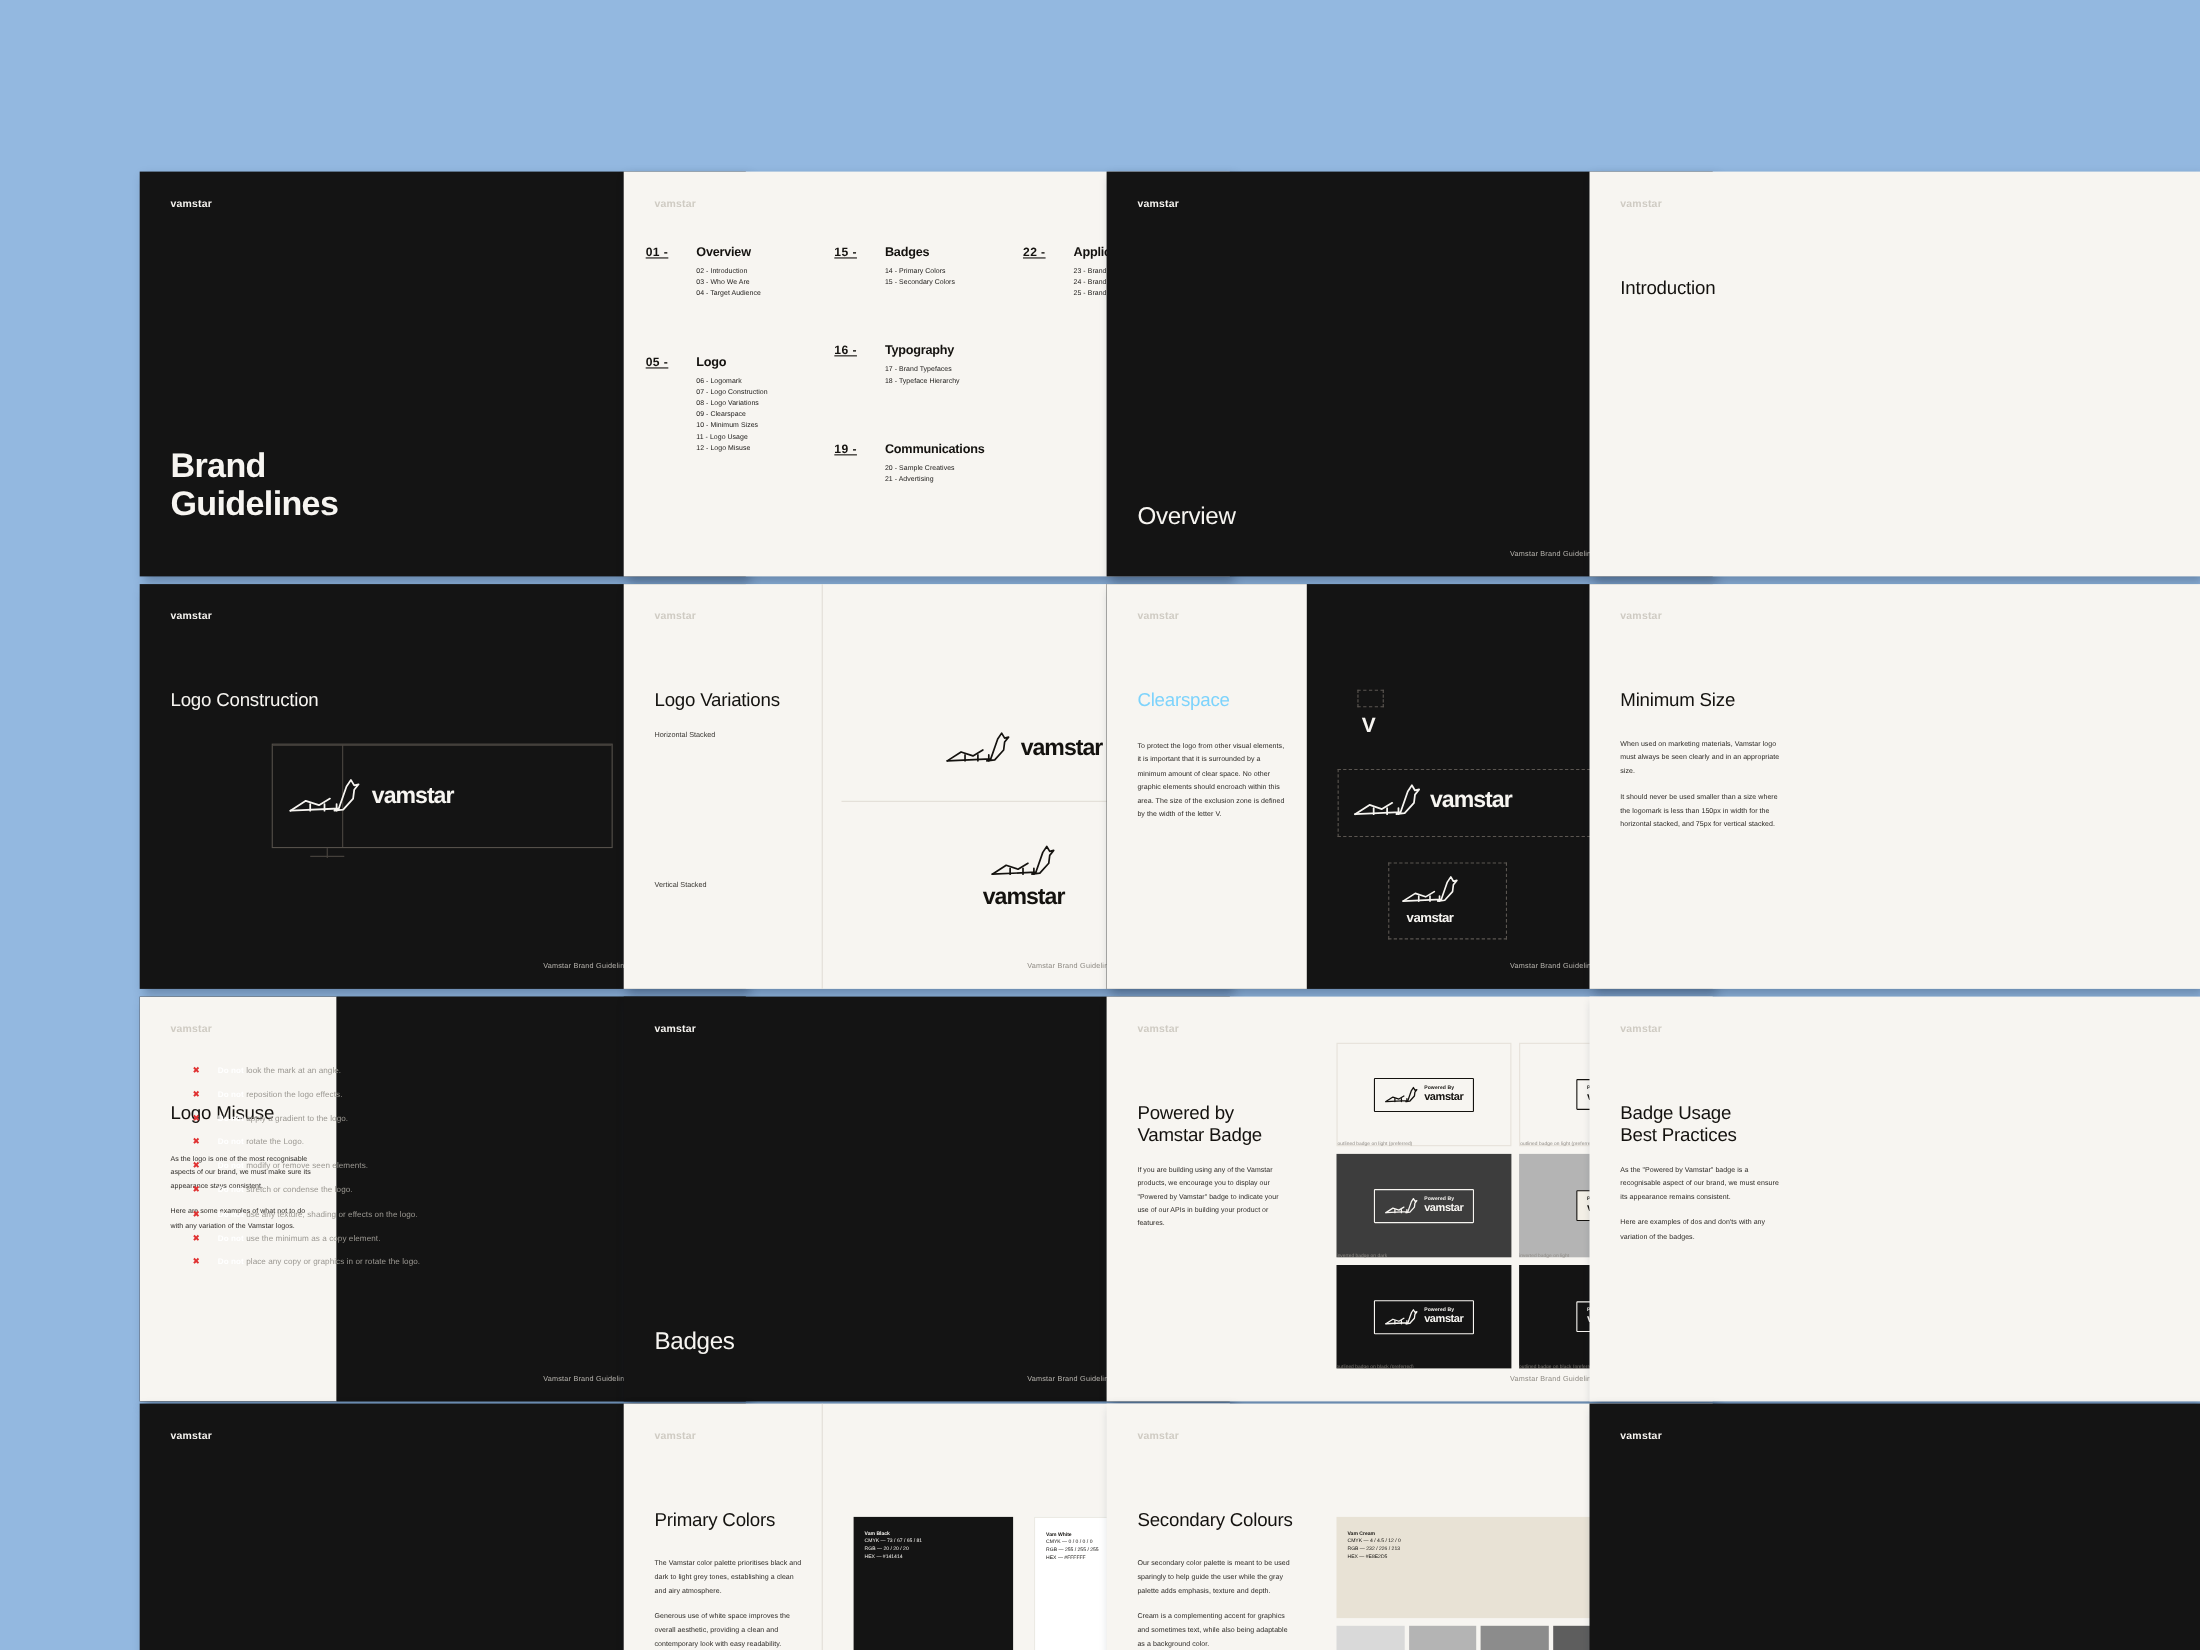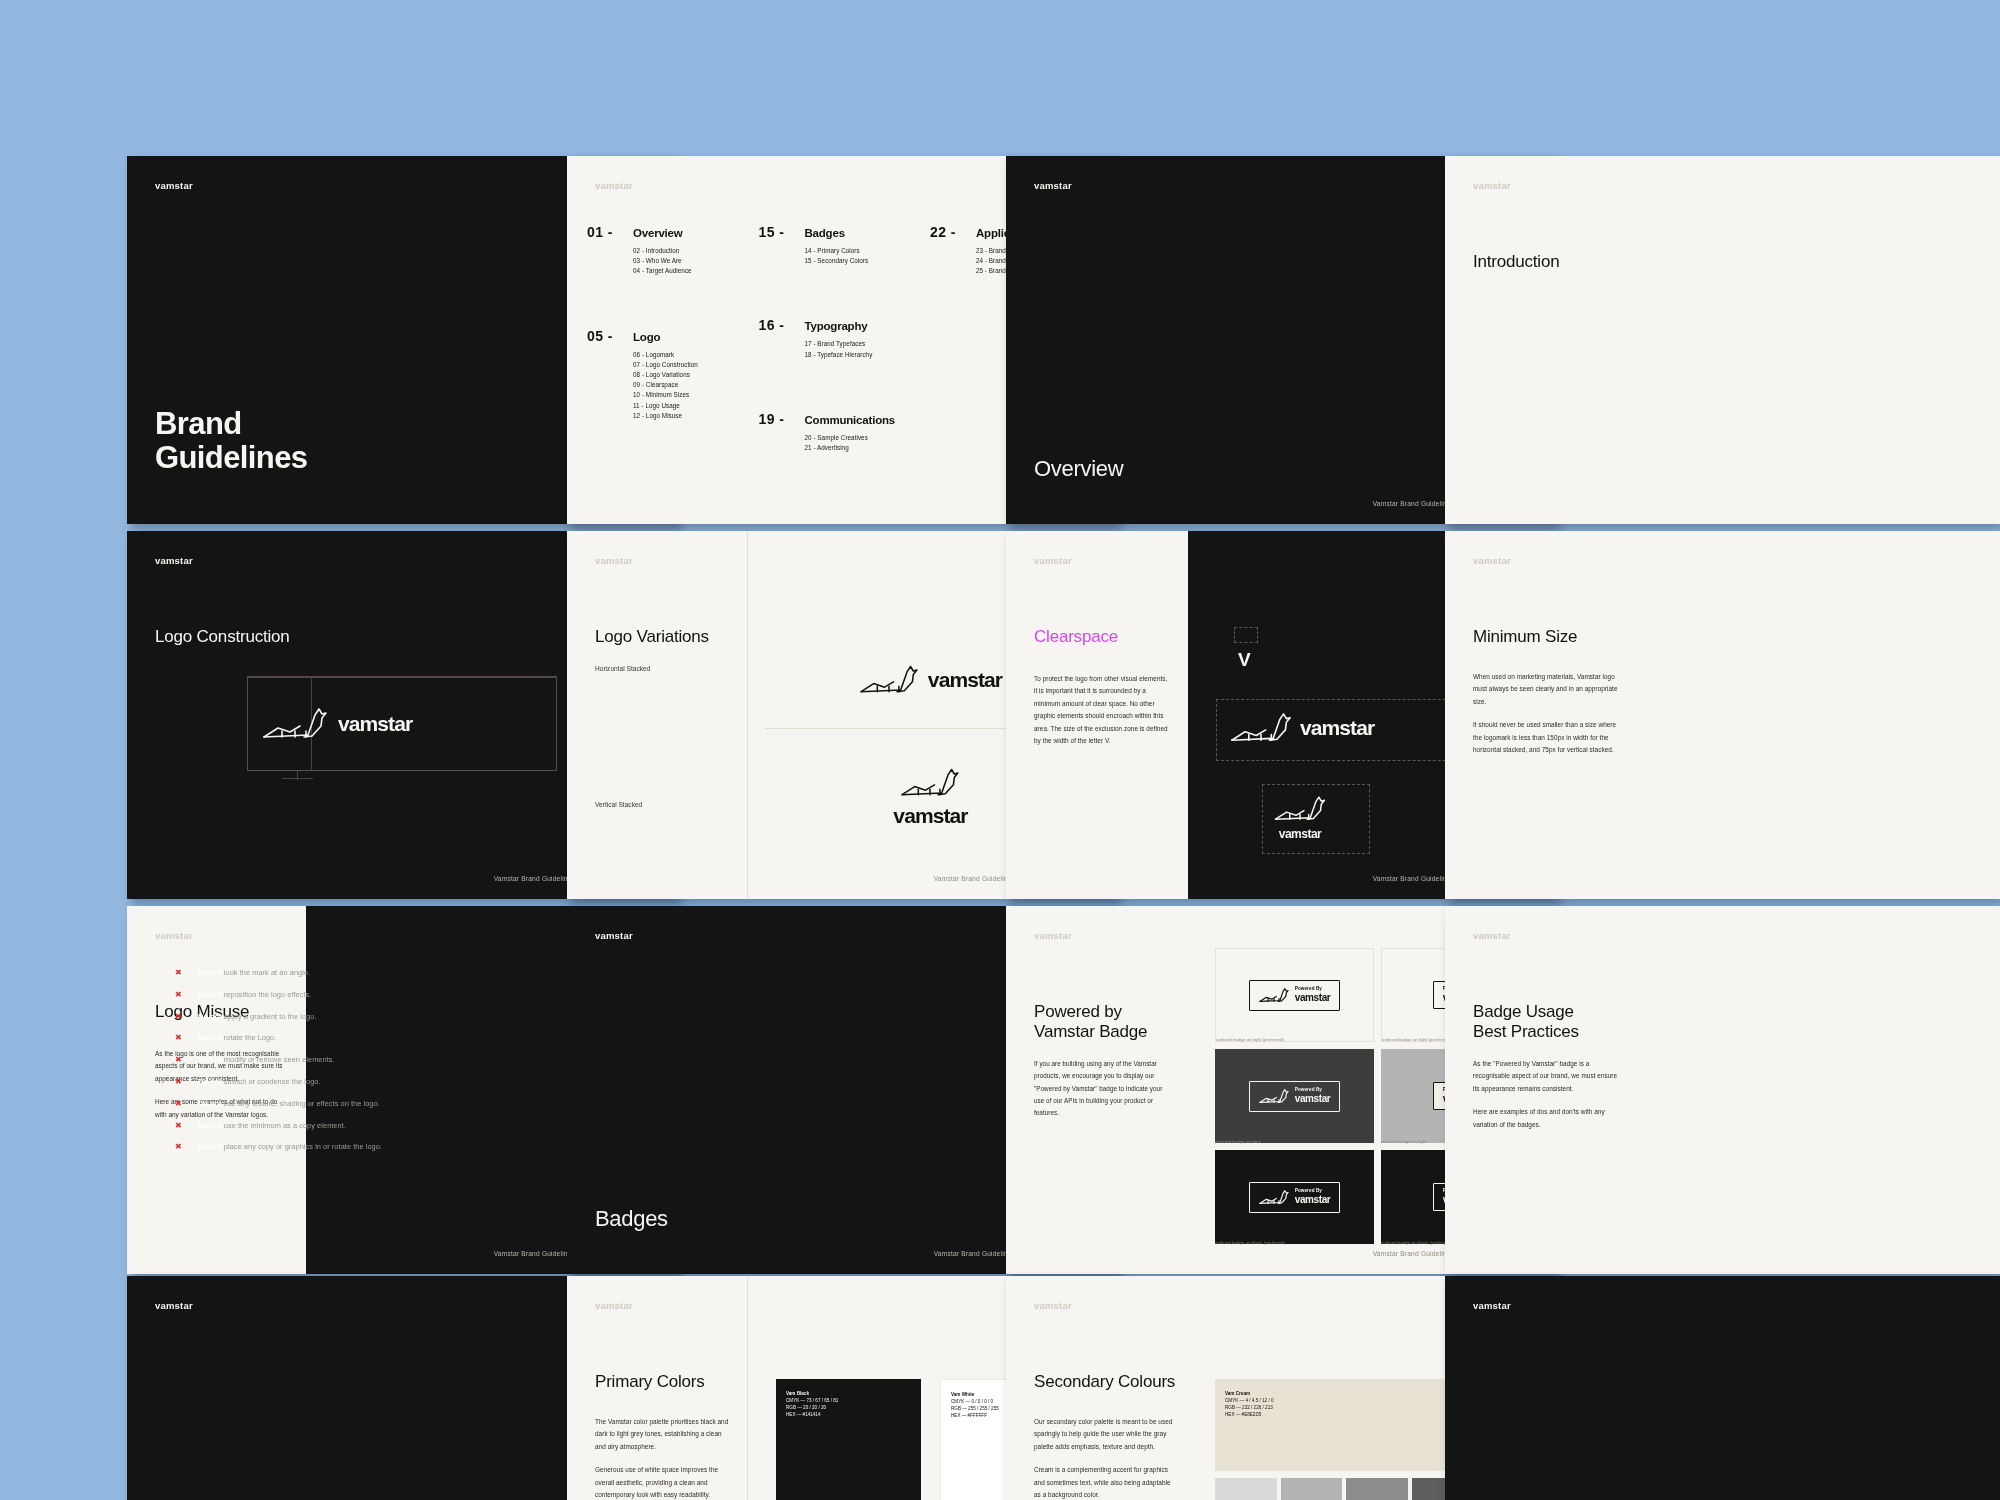--- a/index.html
+++ b/index.html
@@ -59,21 +59,21 @@
     font-size: 7.2px; line-height: 1.85; letter-spacing: .05px;
   }
   .light .body { color: #2d2a26; }
   .body p + p { margin-top: 11px; }
 
   
   .toc { position: absolute; top: 68px; left: 20px; right: 16px; display: flex; }
   .toccol { width: 33.3%; }
   .tocgrp { margin-bottom: 51px; }
   .tocgrp .hd { display: flex; align-items: baseline; }
-  .tocgrp .num { font-size: 14px; font-weight: 700; width: 46px; letter-spacing: .4px; }
+  .tocgrp .num { font-size: 11px; font-weight: 700; width: 46px; letter-spacing: .4px; text-decoration: underline; }
   .tocgrp .name { font-size: 11.5px; font-weight: 700; letter-spacing: -0.2px; }
   .tocgrp ul { list-style: none; margin: 6px 0 0 46px; }
   .tocgrp li { font-size: 6.3px; line-height: 1.62; letter-spacing: .05px; color: #1b1917; }
 
   
   .lockup { display: flex; align-items: center; gap: 9px; }
   .lockup.vert { flex-direction: column; gap: 3px; }
   .wordmark { font-size: 21px; font-weight: 700; letter-spacing: -0.9px; }
 
   .constructbox {
@@ -288,21 +288,21 @@
 
     <div class="footer">
       <span>Vamstar Brand Guidelines Version 1.0</span>
       <span class="pg">08</span>
     </div>
   </div>
 
   <div class="slide" style="left:1006px; top:503px; background:#141414;">
     <div style="position:absolute; left:0; top:0; width:182px; height:100%; background:#f7f5f1;"></div>
     <div class="wm" style="color:#cfcbc3;">vamstar</div>
-    <div class="pagetitle" style="color:#d946ef;">Clearspace</div>
+    <div class="pagetitle" style="color:#7dd3fc;">Clearspace</div>
     <div class="body" style="top:142px; width:136px; color:#2d2a26; font-size:6.4px; line-height:1.95;">To protect the logo from other visual elements, it is important that it is surrounded by a minimum amount of clear space. No other graphic elements should encroach within this area. The size of the exclusion zone is defined by the width of the letter V.</div>
 
     <div style="position:absolute; left:232px; top:118px; font-size:19px; font-weight:700; color:#f7f5f1; letter-spacing:-1px;">V</div>
     <div class="clearbox" style="left:228px; top:96px; width:24px; height:16px;"></div>
 
     <div class="clearbox" style="left:210px; top:168px; width:245px; height:62px;"></div>
     <div style="position:absolute; left:224px; top:178px; display:flex; align-items:center; gap:8px;">
       <svg width="62" height="38" viewBox="0 0 66 40" fill="none" stroke="#f7f5f1" stroke-width="1.7" stroke-linecap="round" stroke-linejoin="round">
         <path d="M2 33 L46 31 L53 11 L57 5 L60 10 L64 9 L60 14 L59 22 L50 32 L42 33"></path>
         <path d="M2 33 L16 24 L28 28 L38 22"></path>

